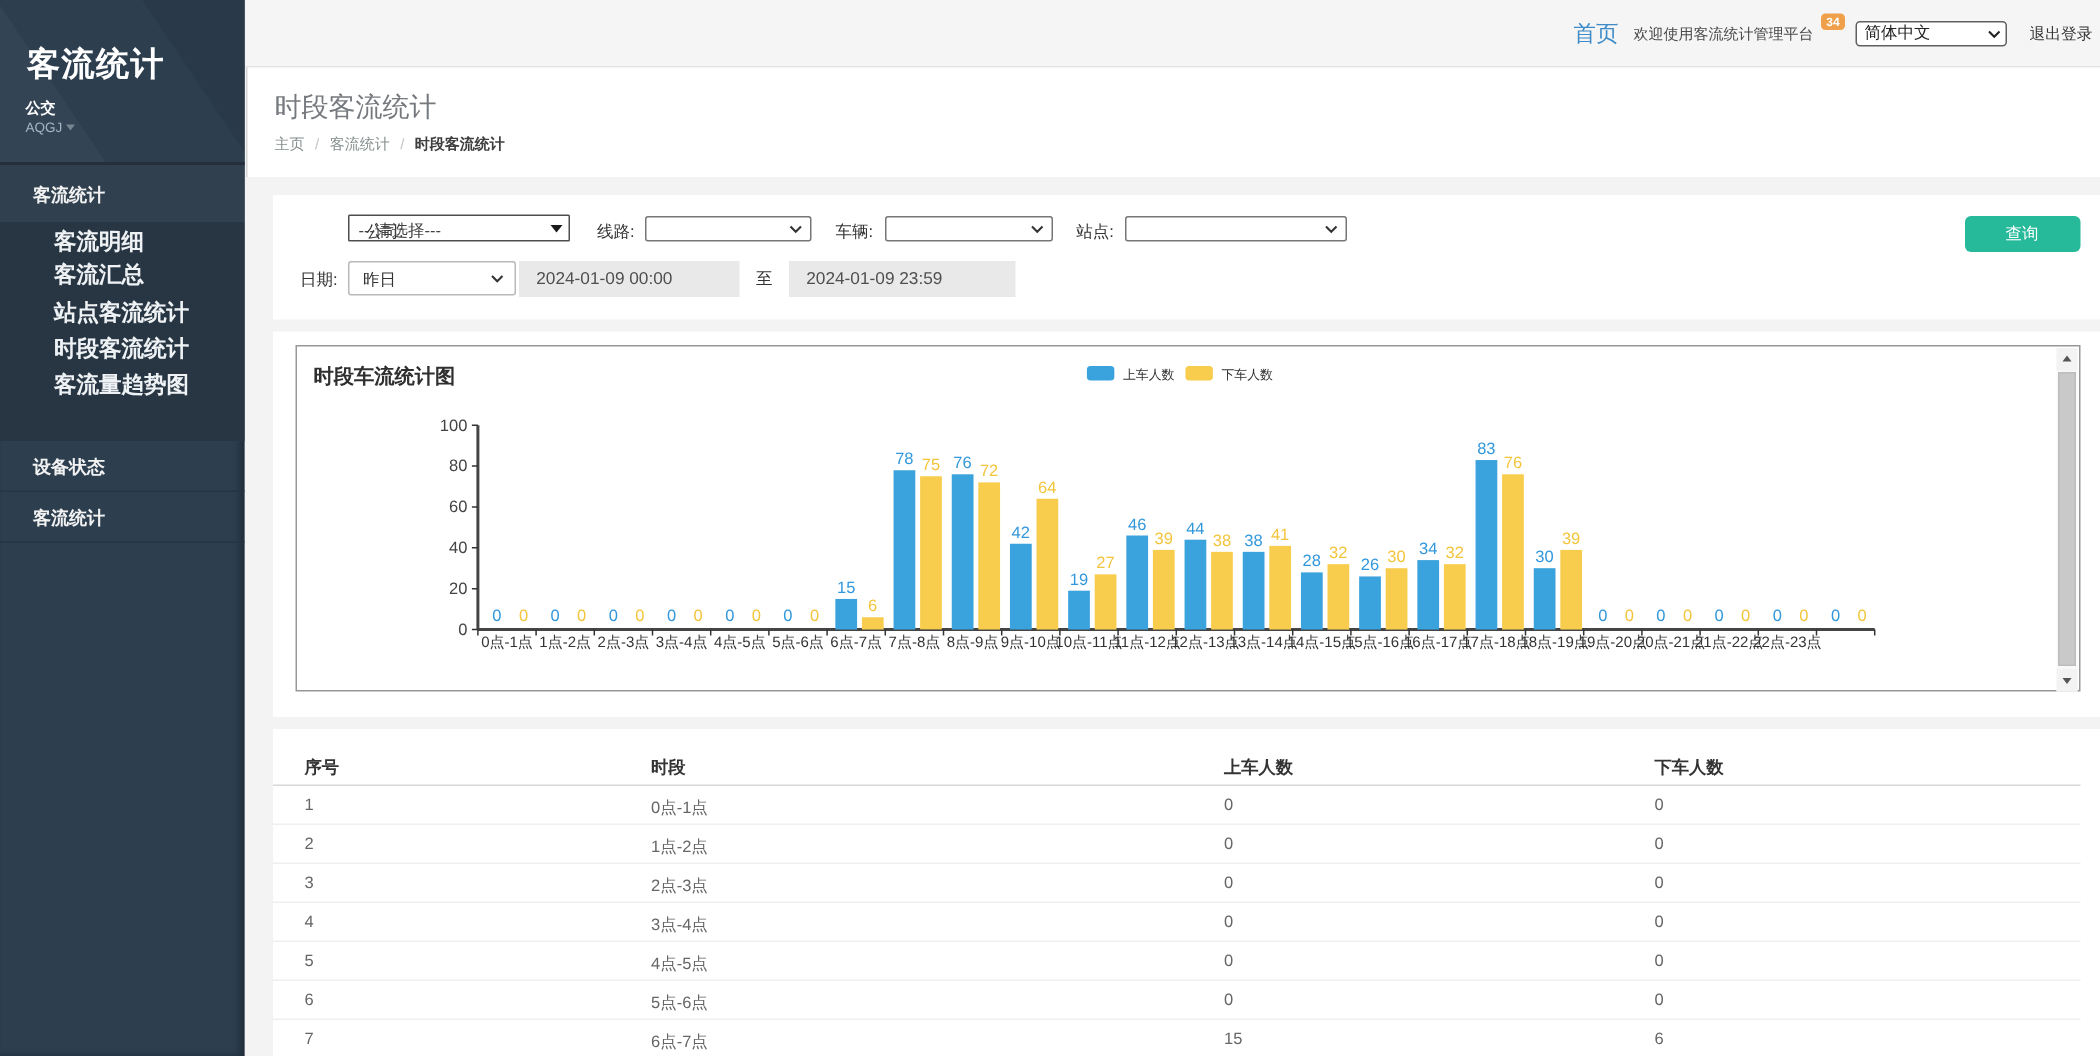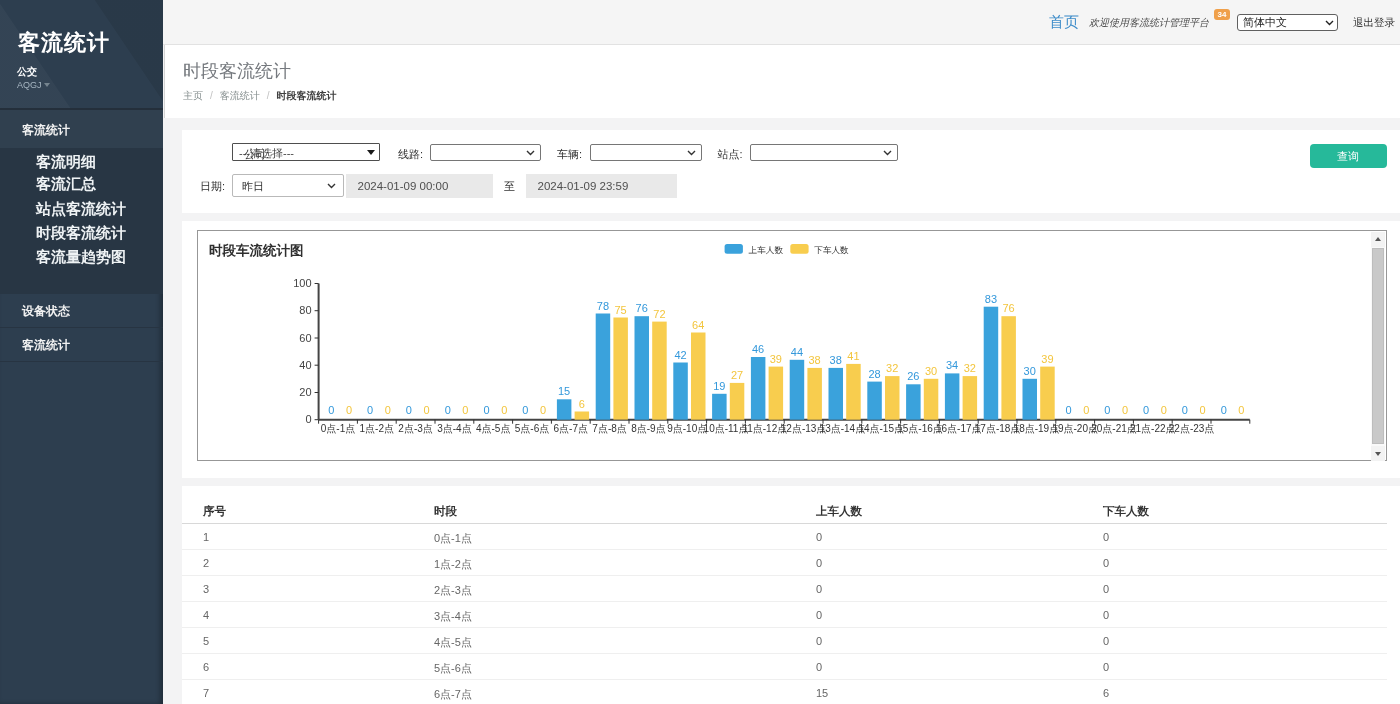--- a/index.html
+++ b/index.html
@@ -24,21 +24,21 @@
 #sub { position:absolute; left:0; top:148px; width:163px; height:146px; background:#283644; }
 #sub div { height:24.3px; line-height:24.3px; padding-left:36px; color:#eef2f4; font-size:15px; font-weight:bold; }
 #sub div:first-child { padding-top:2px; }
 #m2 { top:294px; border-bottom:1px solid #273442; height:34px; line-height:34px;}
 #m3 { top:328px; border-bottom:1px solid #273442; height:34px; line-height:34px;}
 
 
 #topbar { position:absolute; left:163px; top:0; width:1237px; height:45px; background:#f5f5f5;
   border-bottom:1px solid #e2e2e2; }
 #home { position:absolute; left:886px; top:13px; font-size:15px; color:#3d8cc9; }
-#welcome { position:absolute; left:926px; top:16px; font-size:10px; color:#4a4a4a;font-style:italic; }
+#welcome { position:absolute; left:926px; top:16px; font-size:10px; color:#4a4a4a; }
 #badge { position:absolute; left:1051px; top:9px; width:16px; height:11px; background:#f0a04a; border-radius:3px;
   color:#fff; font-size:8px; text-align:center; line-height:11px; font-weight:bold;}
 #lang { position:absolute; left:1074px; top:14px; width:101px; height:17px; background:#fff;
   border:1px solid #606060; border-radius:3px; font-size:11px; color:#222; line-height:15px; padding-left:5px; }
 #lang svg { position:absolute; right:3px; top:5px; }
 #logout { position:absolute; left:1190px; top:16px; font-size:10.5px; color:#333; }
 
 
 #pagehead { position:absolute; left:164px; top:45px; width:1236px; height:73px; background:#fff; }
 #pagehead .vline { position:absolute; left:0; top:0; width:1px; height:73px; background:#d5d5d5; }

